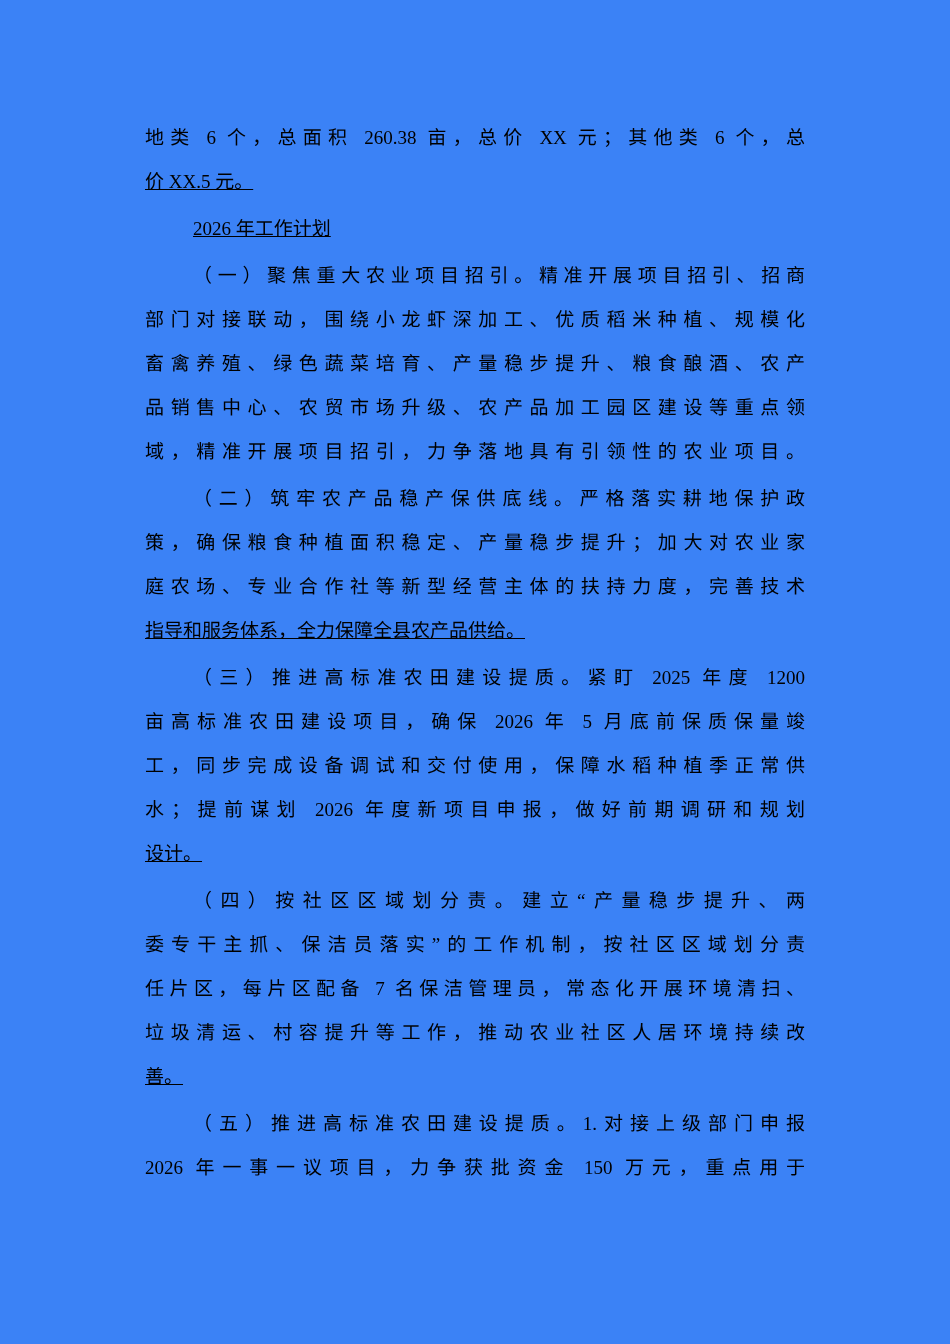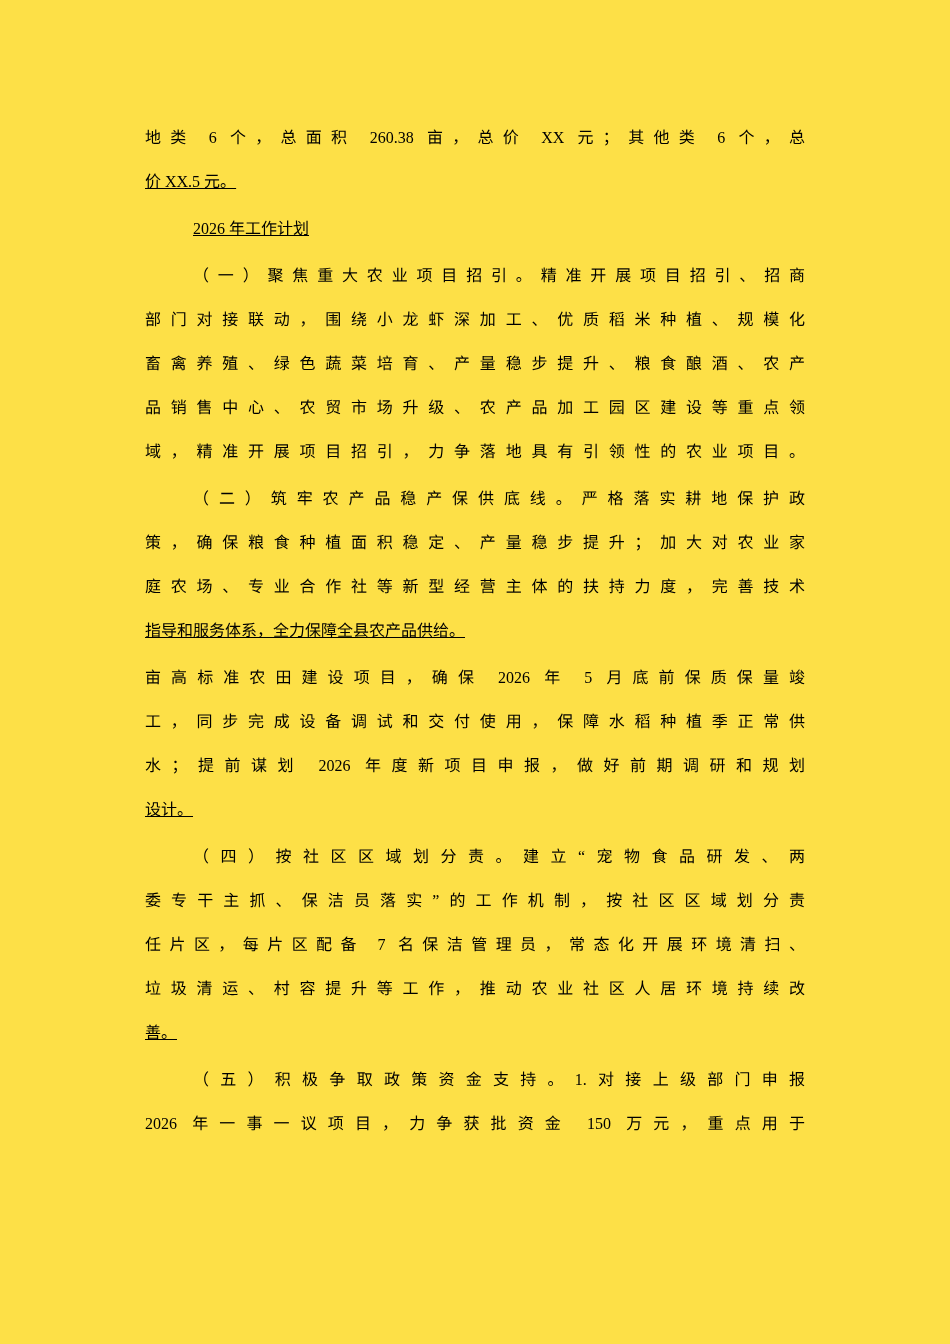--- a/index.html
+++ b/index.html
@@ -10,24 +10,24 @@
   body {
     width: 950px;
     height: 1344px;
     overflow: hidden;
   }
   .page {
     box-sizing: border-box;
     width: 950px;
     height: 1344px;
     padding: 116px 145px 0 145px;
-    background: #fde047;
+    background: #3b82f6;
     color: #000000;
     font-family: "Liberation Serif", "DejaVu Serif", serif;
-    font-size: 16px;
+    font-size: 19px;
     overflow: hidden;
   }
   .para { margin: 0; }
   .para + .para { margin-top: 3px; }
   .line {
     line-height: 44px;
     height: 44px;
     text-align: justify;
     text-align-last: justify;
     overflow: hidden;
@@ -62,29 +62,30 @@
       <div class="line">品销售中心、农贸市场升级、农产品加工园区建设等重点领</div>
       <div class="line">域，精准开展项目招引，力争落地具有引领性的农业项目。</div>
     </div>
     <div class="para">
       <div class="line indent"><span class="kai">（二）筑牢农产品稳产保供底线。</span><span>严格落实耕地保护政</span></div>
       <div class="line">策，确保粮食种植面积稳定、产量稳步提升；加大对农业家</div>
       <div class="line">庭农场、专业合作社等新型经营主体的扶持力度，完善技术</div>
       <div class="line end">指导和服务体系，全力保障全县农产品供给。</div>
     </div>
     <div class="para">
+      <div class="line indent"><span class="kai">（三）推进高标准农田建设提质。</span><span>紧盯 2025 年度 1200</span></div>
       <div class="line">亩高标准农田建设项目，确保 2026 年 5 月底前保质保量竣</div>
       <div class="line">工，同步完成设备调试和交付使用，保障水稻种植季正常供</div>
       <div class="line">水；提前谋划 2026 年度新项目申报，做好前期调研和规划</div>
       <div class="line end">设计。</div>
     </div>
     <div class="para">
-      <div class="line indent"><span class="kai">（四）按社区区域划分责。</span><span>建立“宠物食品研发、两</span></div>
+      <div class="line indent"><span class="kai">（四）按社区区域划分责。</span><span>建立“产量稳步提升、两</span></div>
       <div class="line">委专干主抓、保洁员落实”的工作机制，按社区区域划分责</div>
       <div class="line">任片区，每片区配备 7 名保洁管理员，常态化开展环境清扫、</div>
       <div class="line">垃圾清运、村容提升等工作，推动农业社区人居环境持续改</div>
       <div class="line end">善。</div>
     </div>
     <div class="para">
-      <div class="line indent"><span class="kai">（五）积极争取政策资金支持。</span><span>1.对接上级部门申报</span></div>
+      <div class="line indent"><span class="kai">（五）推进高标准农田建设提质。</span><span>1.对接上级部门申报</span></div>
       <div class="line">2026 年一事一议项目，力争获批资金 150 万元，重点用于</div>
     </div>
   </div>
 
 </body></html>

